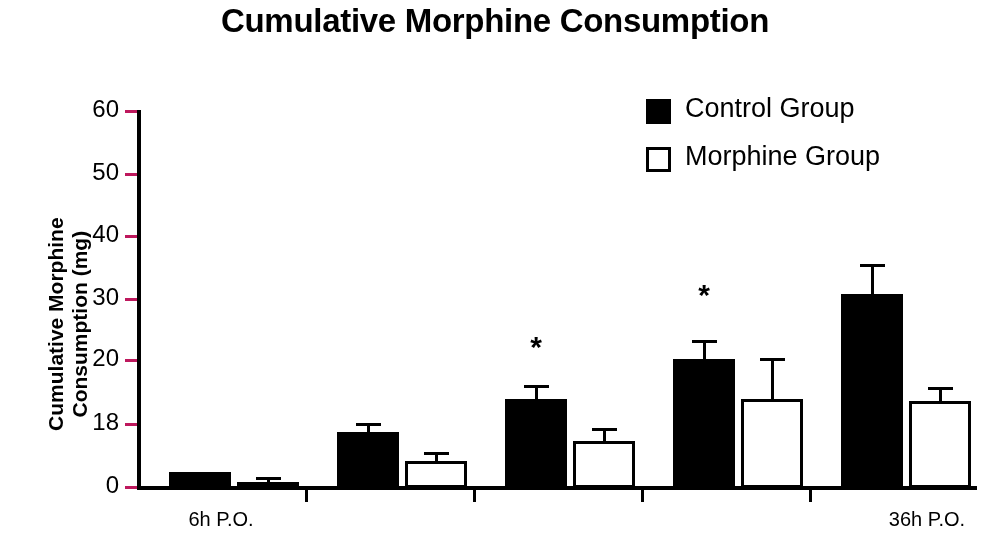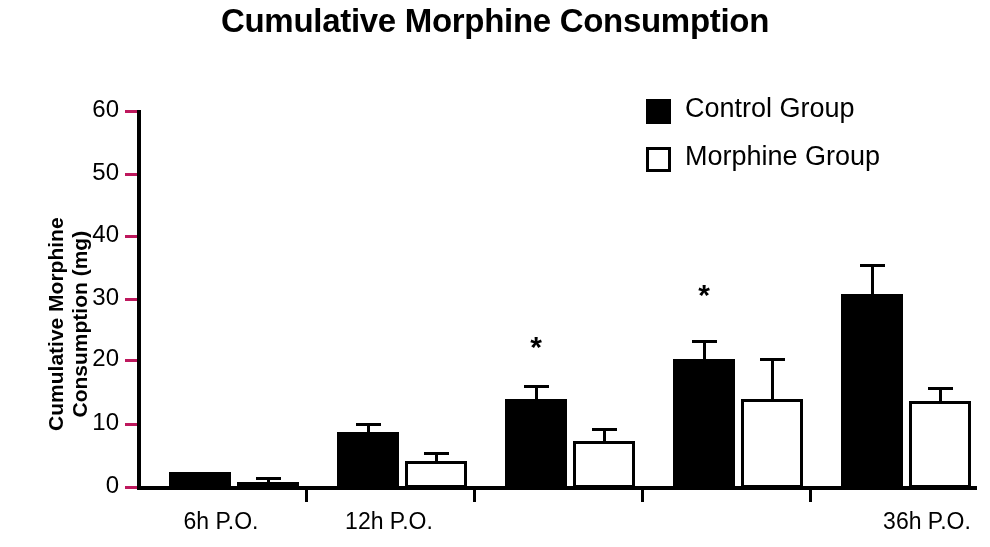--- a/index.html
+++ b/index.html
@@ -86,21 +86,21 @@
   .xtick {
     position: absolute;
     bottom: -12px;
     width: 3px;
     height: 12px;
     background: #000;
   }
   .xcat-label {
     position: absolute;
     top: 398px;
-    font-size: 23px;
+    font-size: 20px;
     text-align: center;
     width: 180px;
     white-space: nowrap;
   }
   
   .bar {
     position: absolute;
     bottom: 2px;
     width: 62px;
     box-sizing: border-box;
@@ -195,33 +195,32 @@
     <div class="ytick" style="top:125.3px">
         <span class="ytick-label">40</span>
       </div>
     <div class="ytick" style="top:188px">
         <span class="ytick-label">30</span>
       </div>
     <div class="ytick" style="top:249px">
         <span class="ytick-label">20</span>
       </div>
     <div class="ytick" style="top:313.3px">
-        <span class="ytick-label">10</span>
+        <span class="ytick-label">18</span>
       </div>
     <div class="ytick" style="top:376px">
         <span class="ytick-label">0</span>
       </div>
 
     <div class="xtick" style="left:168px"></div>
     <div class="xtick" style="left:336px"></div>
     <div class="xtick" style="left:504px"></div>
     <div class="xtick" style="left:672px"></div>
 
     <div class="xcat-label" style="left:-6px">6h P.O.</div>
-    <div class="xcat-label" style="left:162px">12h P.O.</div>
     <div class="xcat-label" style="left:700px">36h P.O.</div>
 
     <div class="bar control" style="left:32px;  height:16px"></div>
     <div class="bar morphine" style="left:100px; height:5px"></div>
     <div class="err" style="left:62px; bottom:18px; height:0px"></div>
     <div class="err" style="left:130px; bottom:7px; height:3px"></div>
     <div class="err-cap" style="left:119px; bottom:10px"></div>
 
     <div class="bar control" style="left:200px; height:56px"></div>
     <div class="bar morphine" style="left:268px; height:27px"></div>

